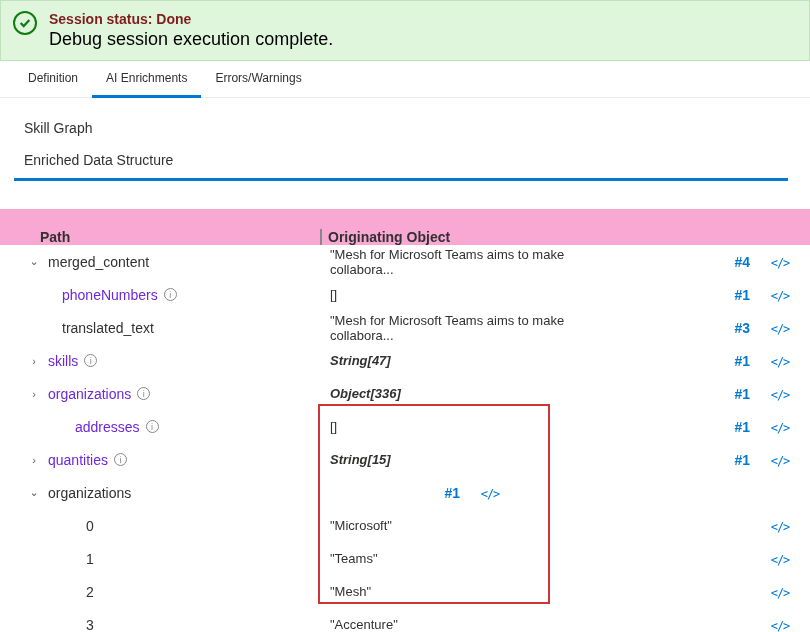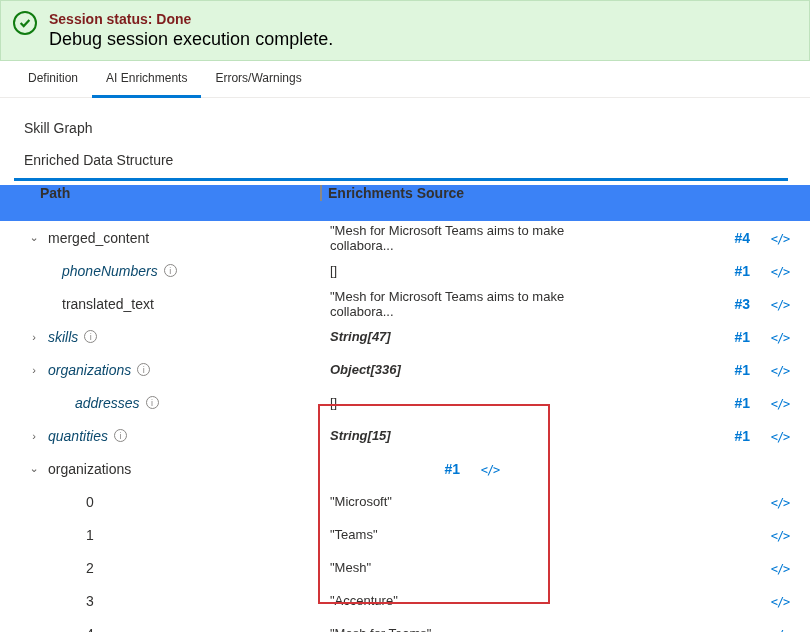--- a/index.html
+++ b/index.html
@@ -12,35 +12,35 @@
     .status-sub { font-size:18px; color:#000000; margin-top:2px; }
 
     .tab-row { display:flex; border-bottom:1px solid #edebe9; padding-left:14px; }
     .tab { padding:10px 14px; font-size:12px; color:#323130; cursor:pointer; }
     .tab.active { border-bottom:3px solid #0078d4; font-weight:400; margin-bottom:-1px; }
 
     .subtab-row { display:flex; padding:16px 14px 0;flex-direction:column; }
     .subtab { padding:6px 10px 10px; font-size:14px; color:#323130; cursor:pointer; margin-right:8px; }
     .subtab.active { border-bottom:3px solid #0078d4; }
 
-    .table-head { display:flex; align-items:flex-start; background:#3b82f6; height:36px; margin-top:4px; font-weight:600; font-size:14px; }
+    .table-head { display:flex; align-items:flex-end; background:#f9a8d4; height:36px; margin-top:28px; font-weight:600; font-size:14px; }
     .col-path { flex:0 0 320px; padding-left:40px; }
     .col-output { flex:1; border-left:2px solid #8a8886; padding-left:6px; }
     .col-src { flex:0 0 200px; border-left:2px solid #8a8886; padding-left:6px; }
 
     .rows { }
     .row { display:flex; align-items:center; height:33px; }
     .cell-path { flex:0 0 320px; display:flex; align-items:center; }
     .cell-output { flex:1; padding-left:10px; font-size:13px; }
     .cell-src { flex:0 0 140px; text-align:right; }
     .cell-code { flex:0 0 60px; text-align:center; }
 
     .chevron { width:12px; text-align:center; font-size:11px; color:#605e5c; cursor:pointer; display:inline-block; }
     .path-label { font-size:14px; }
-    .italic { font-style:italic; color:#0c4a6e; }
+    .italic { color:#6d28d9; }
     .bolditalic { font-style:italic; font-weight:600; }
     .info-icon { width:13px; height:13px; border:1px solid #8a8886; border-radius:50%; display:inline-flex; align-items:center; justify-content:center; font-size:9px; color:#8a8886; margin-left:6px; }
     .src-link { color:#0078d4; font-weight:600; text-decoration:none; }
     .code-icon { color:#0078d4; font-family:monospace; font-size:12px; letter-spacing:-1px; }
 
     .highlight-box { position:absolute; left:318px; top:404px; width:232px; height:200px; border:2px solid #d13438; pointer-events:none; }
   </style>
 </head>
 <body>
 
@@ -62,21 +62,21 @@
   <div class="tab">Errors/Warnings</div>
 </div>
 
 <div class="subtab-row">
   <div class="subtab">Skill Graph</div>
   <div class="subtab active">Enriched Data Structure</div>
 </div>
 
 <div class="table-head">
   <div class="col-path">Path</div>
-  <div class="col-src">Enrichments Source</div>
+  <div class="col-src">Originating Object</div>
 </div>
 
 <div class="rows">
 
   <div class="row">
     <div class="cell-path" style="padding-left:28px">
       <span class="chevron">⌄</span>
       <span class="path-label" style="margin-left:8px">merged_content</span>
     </div>
     <div class="cell-output">"Mesh for Microsoft Teams aims to make collabora...</div>

